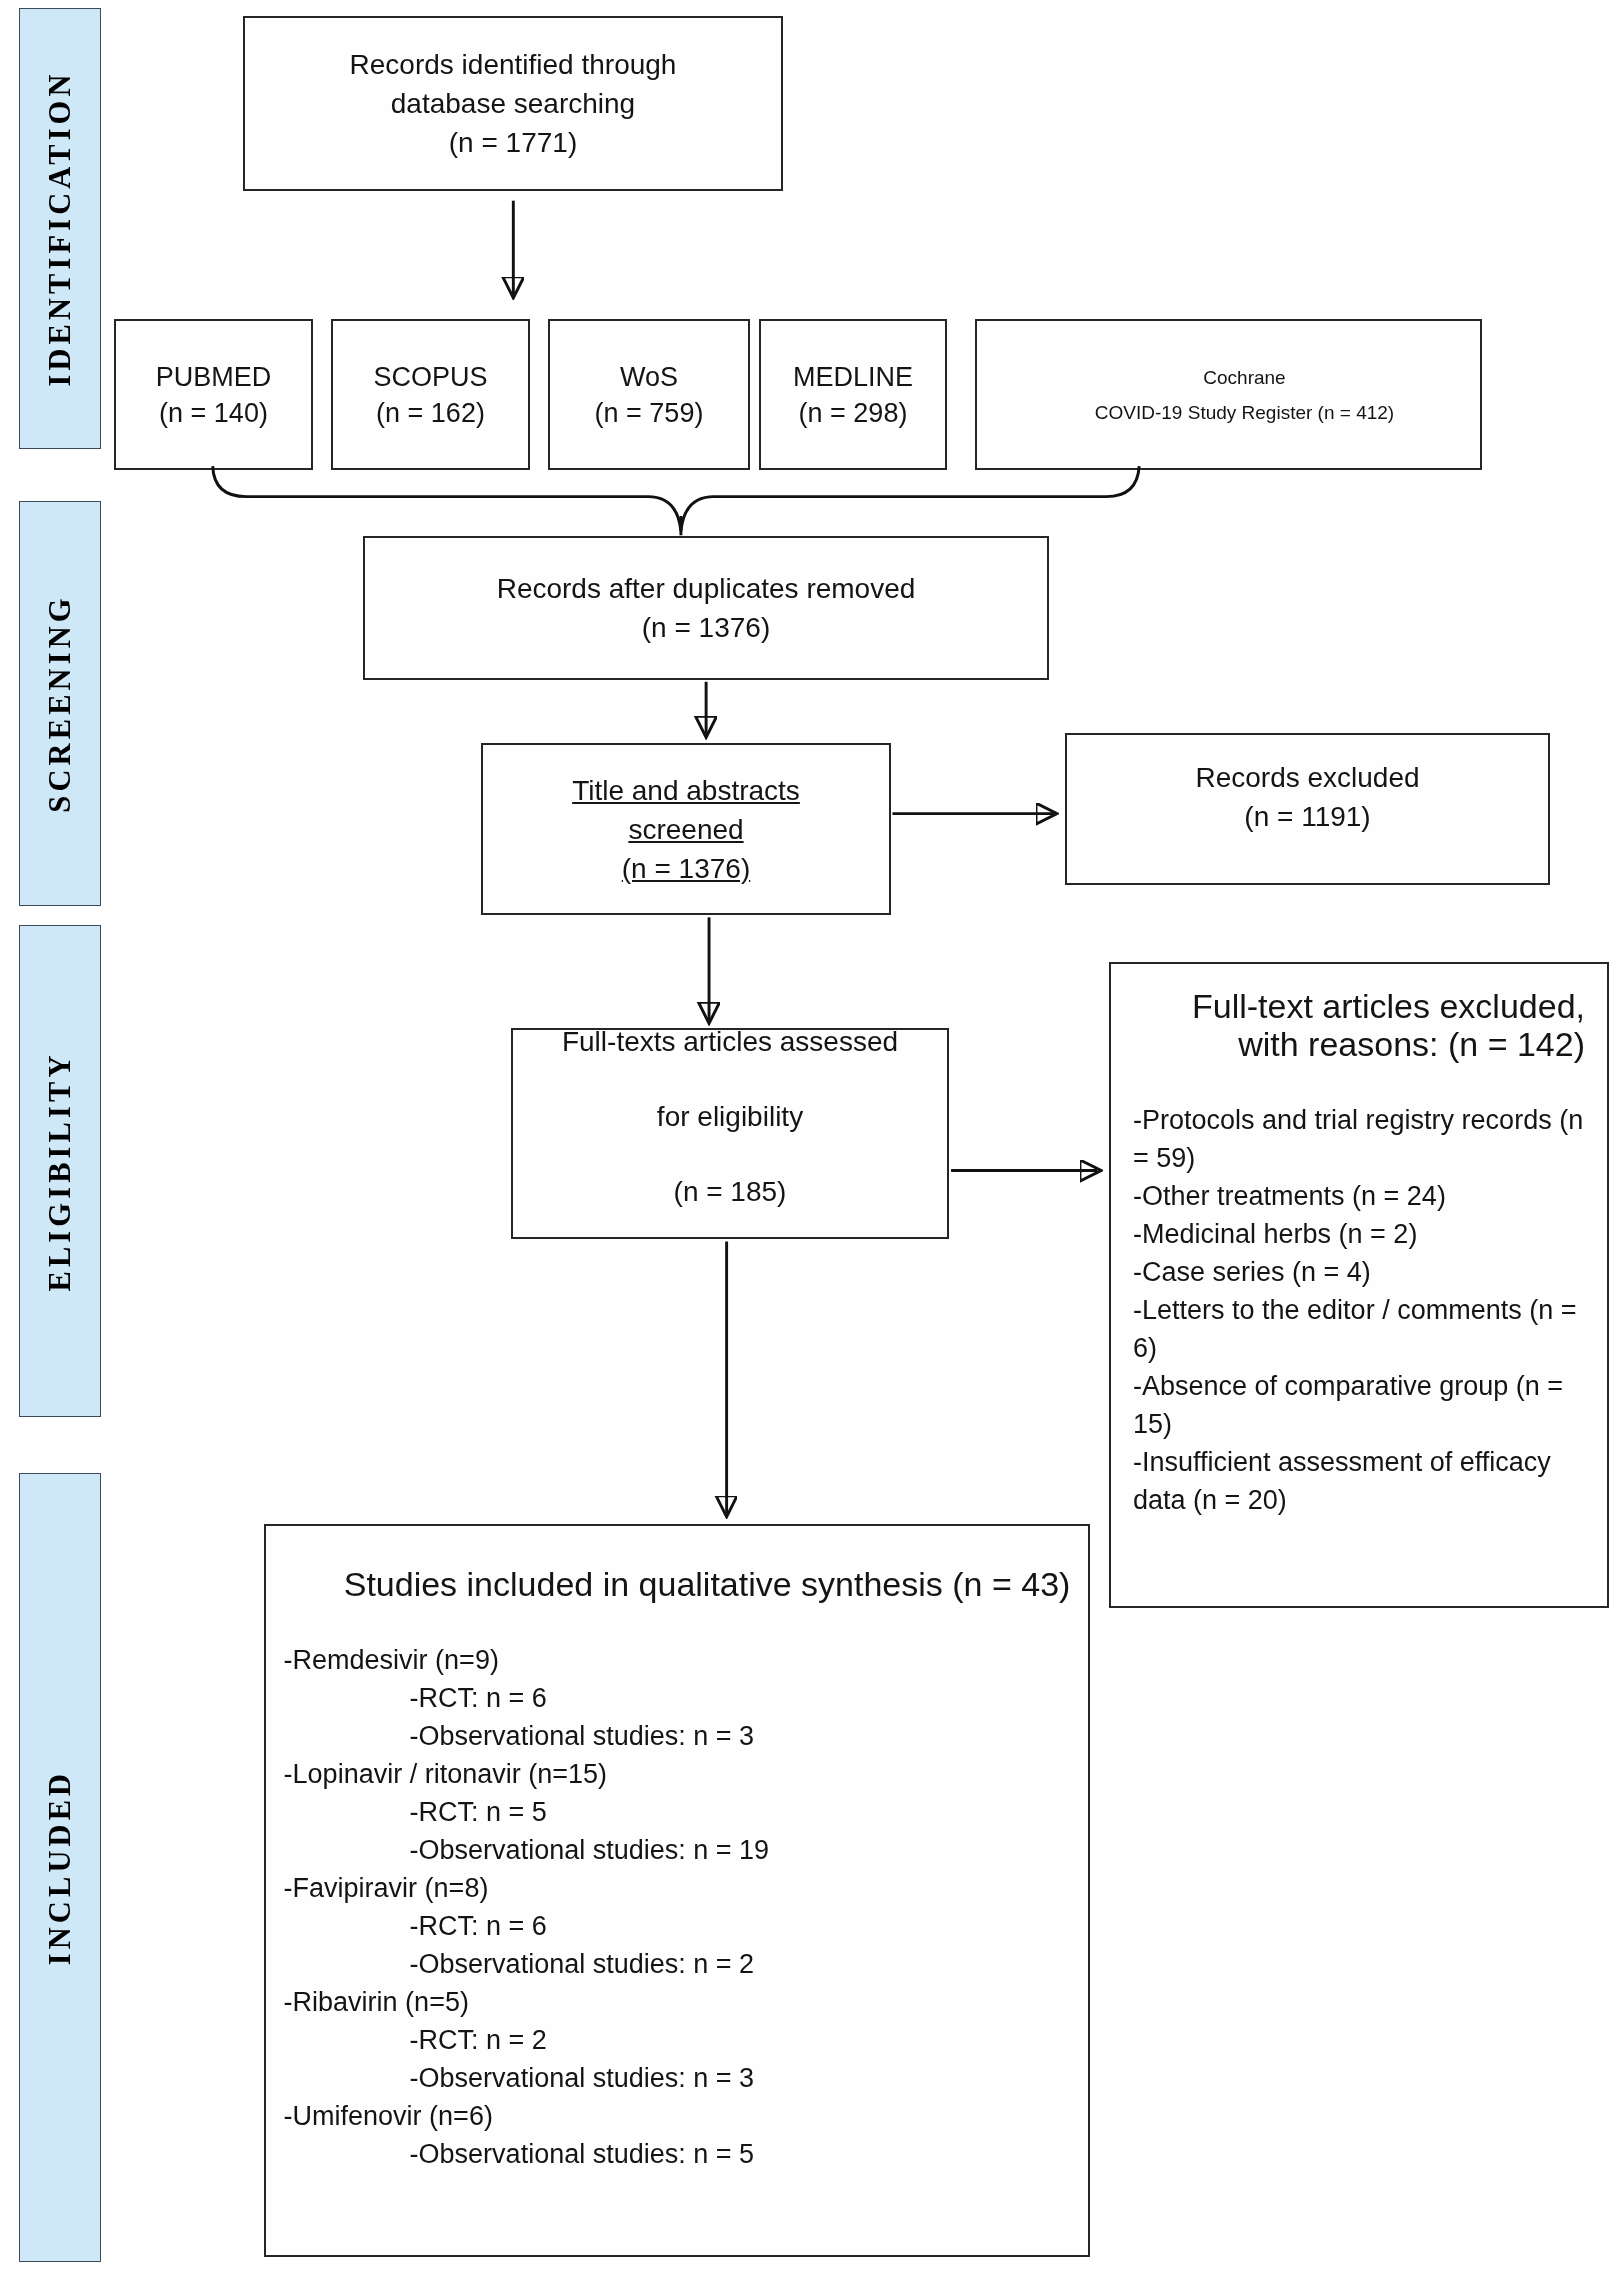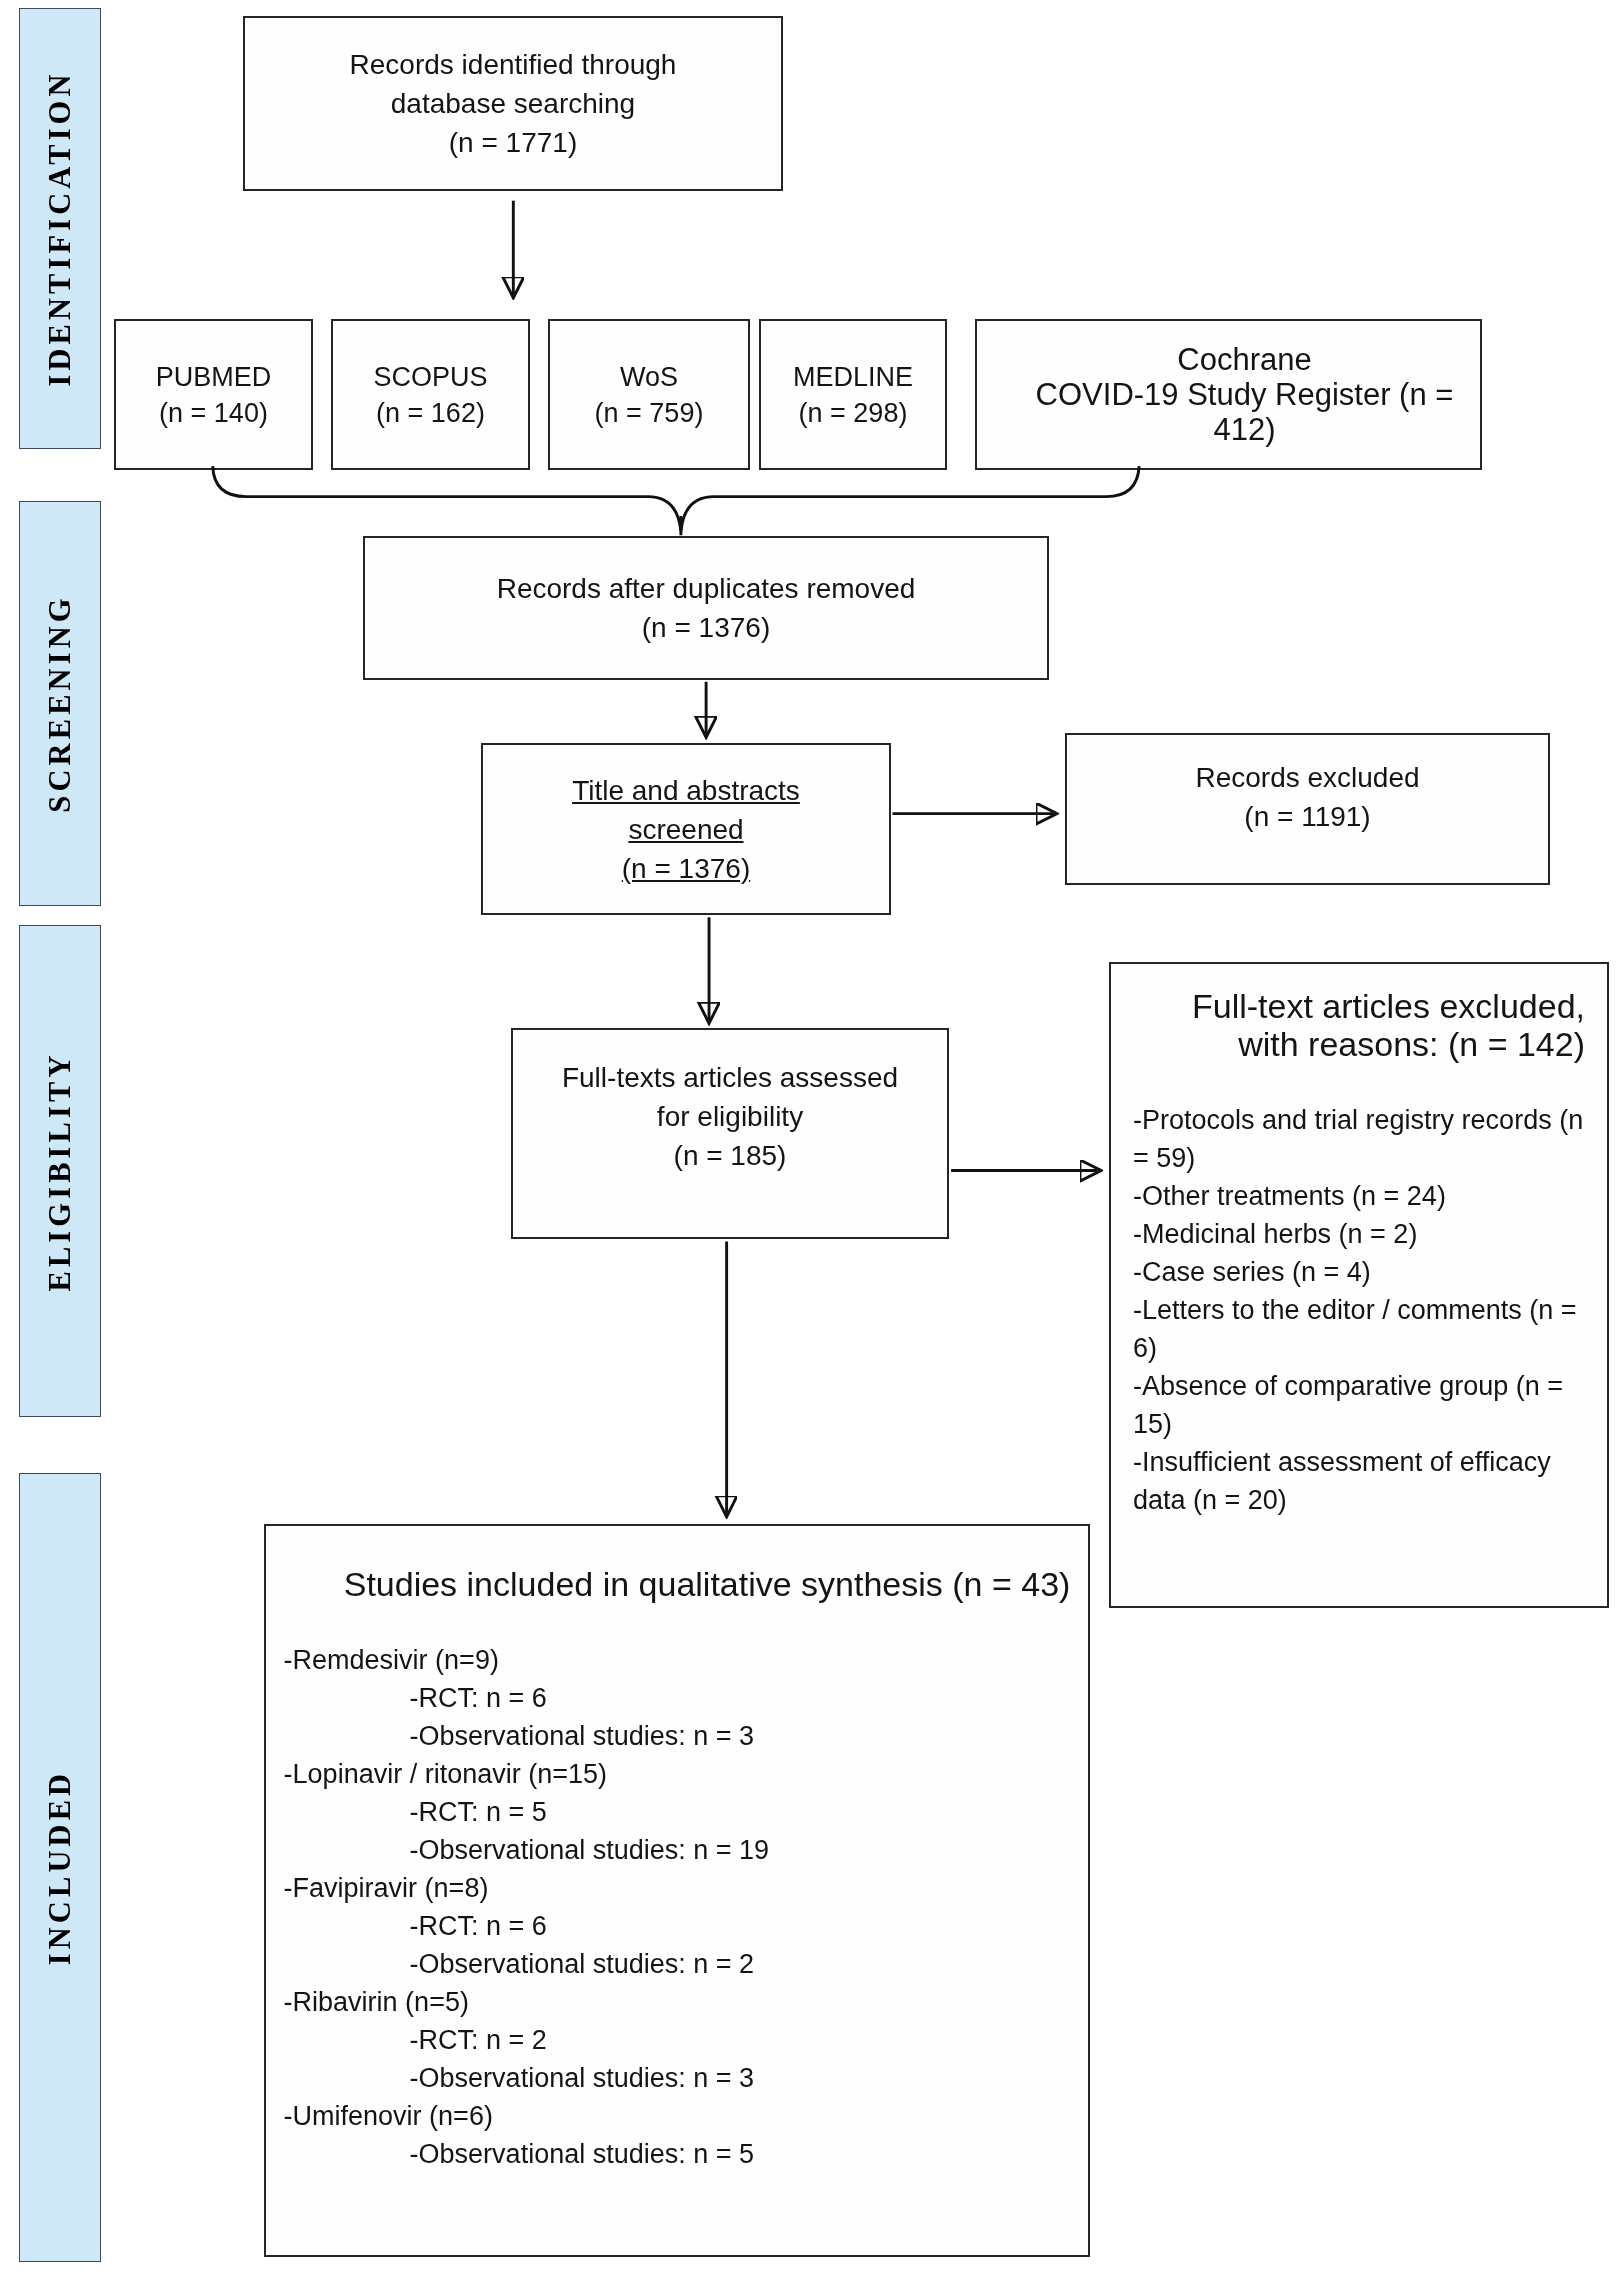--- a/index.html
+++ b/index.html
@@ -18,21 +18,21 @@
     font-family:"Liberation Serif","DejaVu Serif",serif;font-weight:bold;
     font-size:30.5px;letter-spacing:4.1px;color:#000;
   }
   
   .fbox{
     position:absolute;background:#fefefe;border:2.3px solid #262626;box-sizing:border-box;
     display:flex;flex-direction:column;align-items:center;justify-content:center;
     text-align:center;font-size:28px;line-height:39px;color:#141414;
   }
   .fbox.small{font-size:27px;line-height:36px;}
-  .fbox.cochrane{font-size:31px;line-height:35px;padding-left:32px;}
+  .fbox.cochrane{font-size:19px;line-height:35px;padding-left:32px;}
   
   .listbox{
     position:absolute;background:#fefefe;border:2.3px solid #262626;box-sizing:border-box;
     font-size:27px;line-height:38px;color:#141414;
   }
   .listbox .head{text-align:right;font-size:34px;}
   .listbox .gap{height:38px;}
   .listbox .item{text-align:left;}
   .indent1{padding-left:126px;}
   .reasons-pad{padding:23.4px 22px 0 22px;}
@@ -94,21 +94,21 @@
     <div>Title and abstracts</div>
     <div>screened</div>
     <div>(n = 1376)</div>
   </div>
 
   <div class="fbox" style="left:1065px;top:733px;width:485px;height:152px;padding-bottom:23.4px;">
     <div>Records excluded</div>
     <div>(n = 1191)</div>
   </div>
 
-  <div class="fbox" style="left:511px;top:1028px;width:438px;height:211px;padding-bottom:35px;">
+  <div class="fbox" style="left:511px;top:1028px;width:438px;height:211px;padding-bottom:35px;gap:36px;">
     <div>Full-texts articles assessed</div>
     <div>for eligibility</div>
     <div>(n = 185)</div>
   </div>
 
   <div class="listbox reasons-pad" style="left:1109px;top:962px;width:500px;height:646px;">
     <div class="head">Full-text articles excluded, with reasons: (n = 142)</div>
     <div class="gap"></div>
     <div class="item">-Protocols and trial registry records (n = 59)</div>
     <div class="item">-Other treatments (n = 24)</div>

